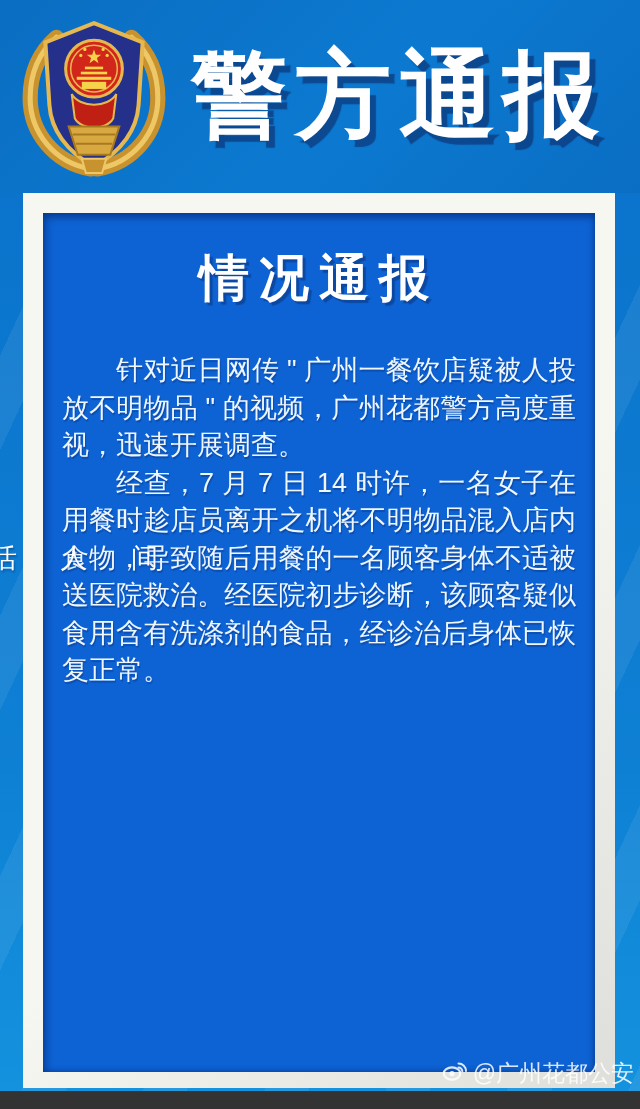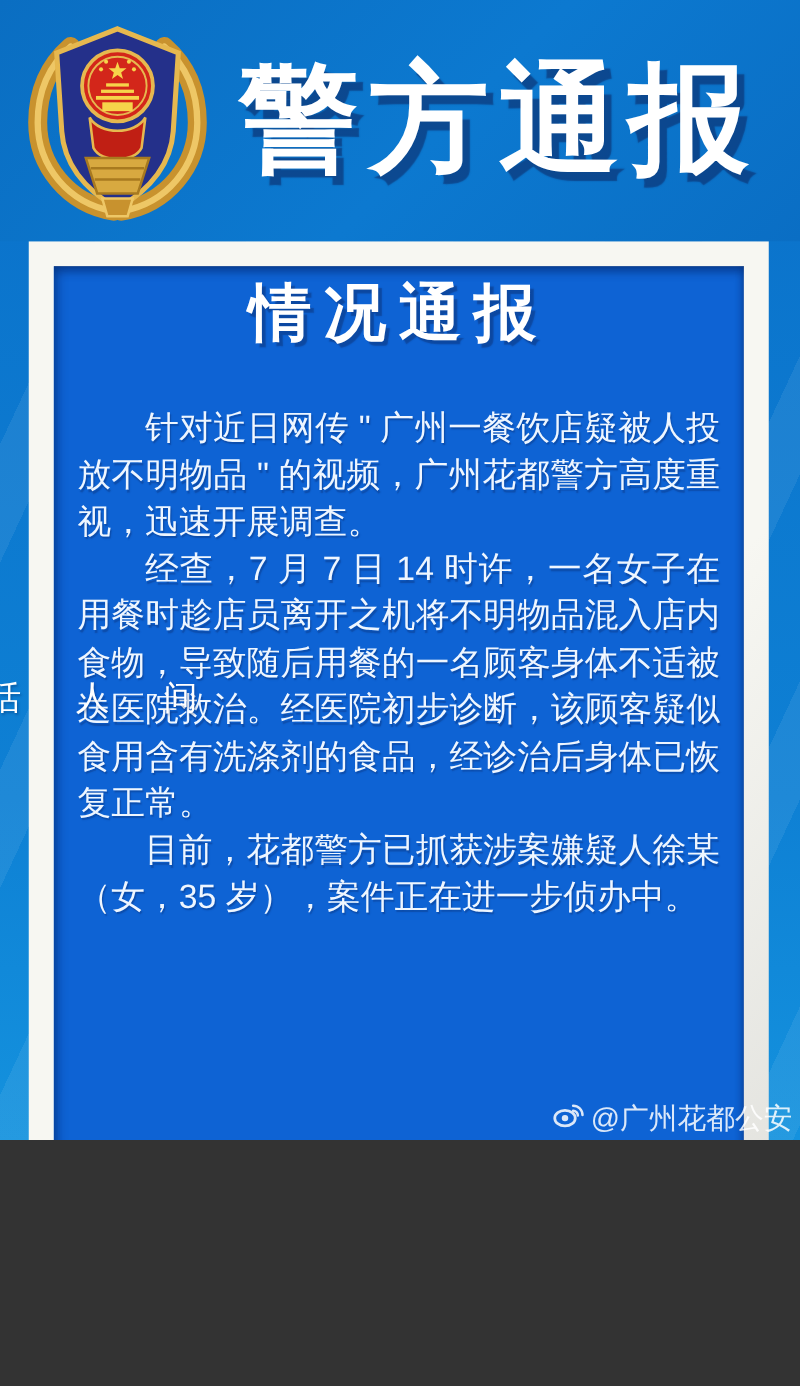--- a/index.html
+++ b/index.html
@@ -2,21 +2,21 @@
 <html><head>
 <meta charset="utf-8">
 <style>
   * { margin: 0; padding: 0; box-sizing: border-box; }
   html, body { background: #333; }
   body { font-family: "Liberation Sans", sans-serif; }
 
   .page {
     position: relative;
     width: 640px;
-    height: 912px;
+    height: 1091px;
     overflow: hidden;
     background: linear-gradient(180deg, #0a6fc5 0%, #0b74cc 20%, #0e80d4 70%, #1492de 100%);
   }
   
   .page::after {
     content: "";
     position: absolute;
     left: 0; right: 0; top: 190px; bottom: 0;
     background: repeating-linear-gradient(115deg,
       rgba(255,255,255,0)   0px,  rgba(255,255,255,0)   70px,
@@ -59,21 +59,21 @@
     background: linear-gradient(135deg, #f7f7f2 55%, #dededa 100%);
     padding: 20px 20px 16px 20px;
     z-index: 1;
   }
   .panel {
     width: 100%; height: 100%;
     background: #0e63d4;
     box-shadow: inset 0 5px 7px rgba(0, 25, 80, 0.40),
                 inset 5px 0 7px rgba(0, 25, 80, 0.22),
                 inset -2px -2px 5px rgba(0, 25, 80, 0.18);
-    padding-top: 4px;
+    padding-top: 32px;
   }
   .panel-title {
     text-align: center;
     font-size: 50px;
     font-weight: 800;
     letter-spacing: 10px;
     color: #ffffff;
     text-shadow: 3px 3px 1px rgba(10, 40, 100, 0.45);
     white-space: nowrap;
   }
@@ -165,21 +165,20 @@
     </div>
     <div class="header-title">警方通报</div>
   </div>
 
   <div class="frame">
     <div class="panel">
       <div class="panel-title">情况通报</div>
       <div class="content">
         <p>针对近日网传 " 广州一餐饮店疑被人投放不明物品 " 的视频，广州花都警方高度重视，迅速开展调查。</p>
         <p>经查，7 月 7 日 14 时许，一名女子在用餐时趁店员离开之机将不明物品混入店内食物，导致随后用餐的一名顾客身体不适被送医院救治。经医院初步诊断，该顾客疑似食用含有洗涤剂的食品，经诊治后身体已恢复正常。</p>
-        <p>目前，花都警方已抓获涉案嫌疑人徐某（女，35 岁），案件正在进一步侦办中。</p>
       </div>
     </div>
   </div>
 
   <div class="wm-left">活 人 间</div>
 
   <div class="wm-bottom">
     <span>
       <svg viewBox="0 0 26 24" width="26" height="24">
         <ellipse cx="10" cy="15.5" rx="8.2" ry="6.2" fill="none" stroke="#ffffff" stroke-width="2.2"></ellipse>

